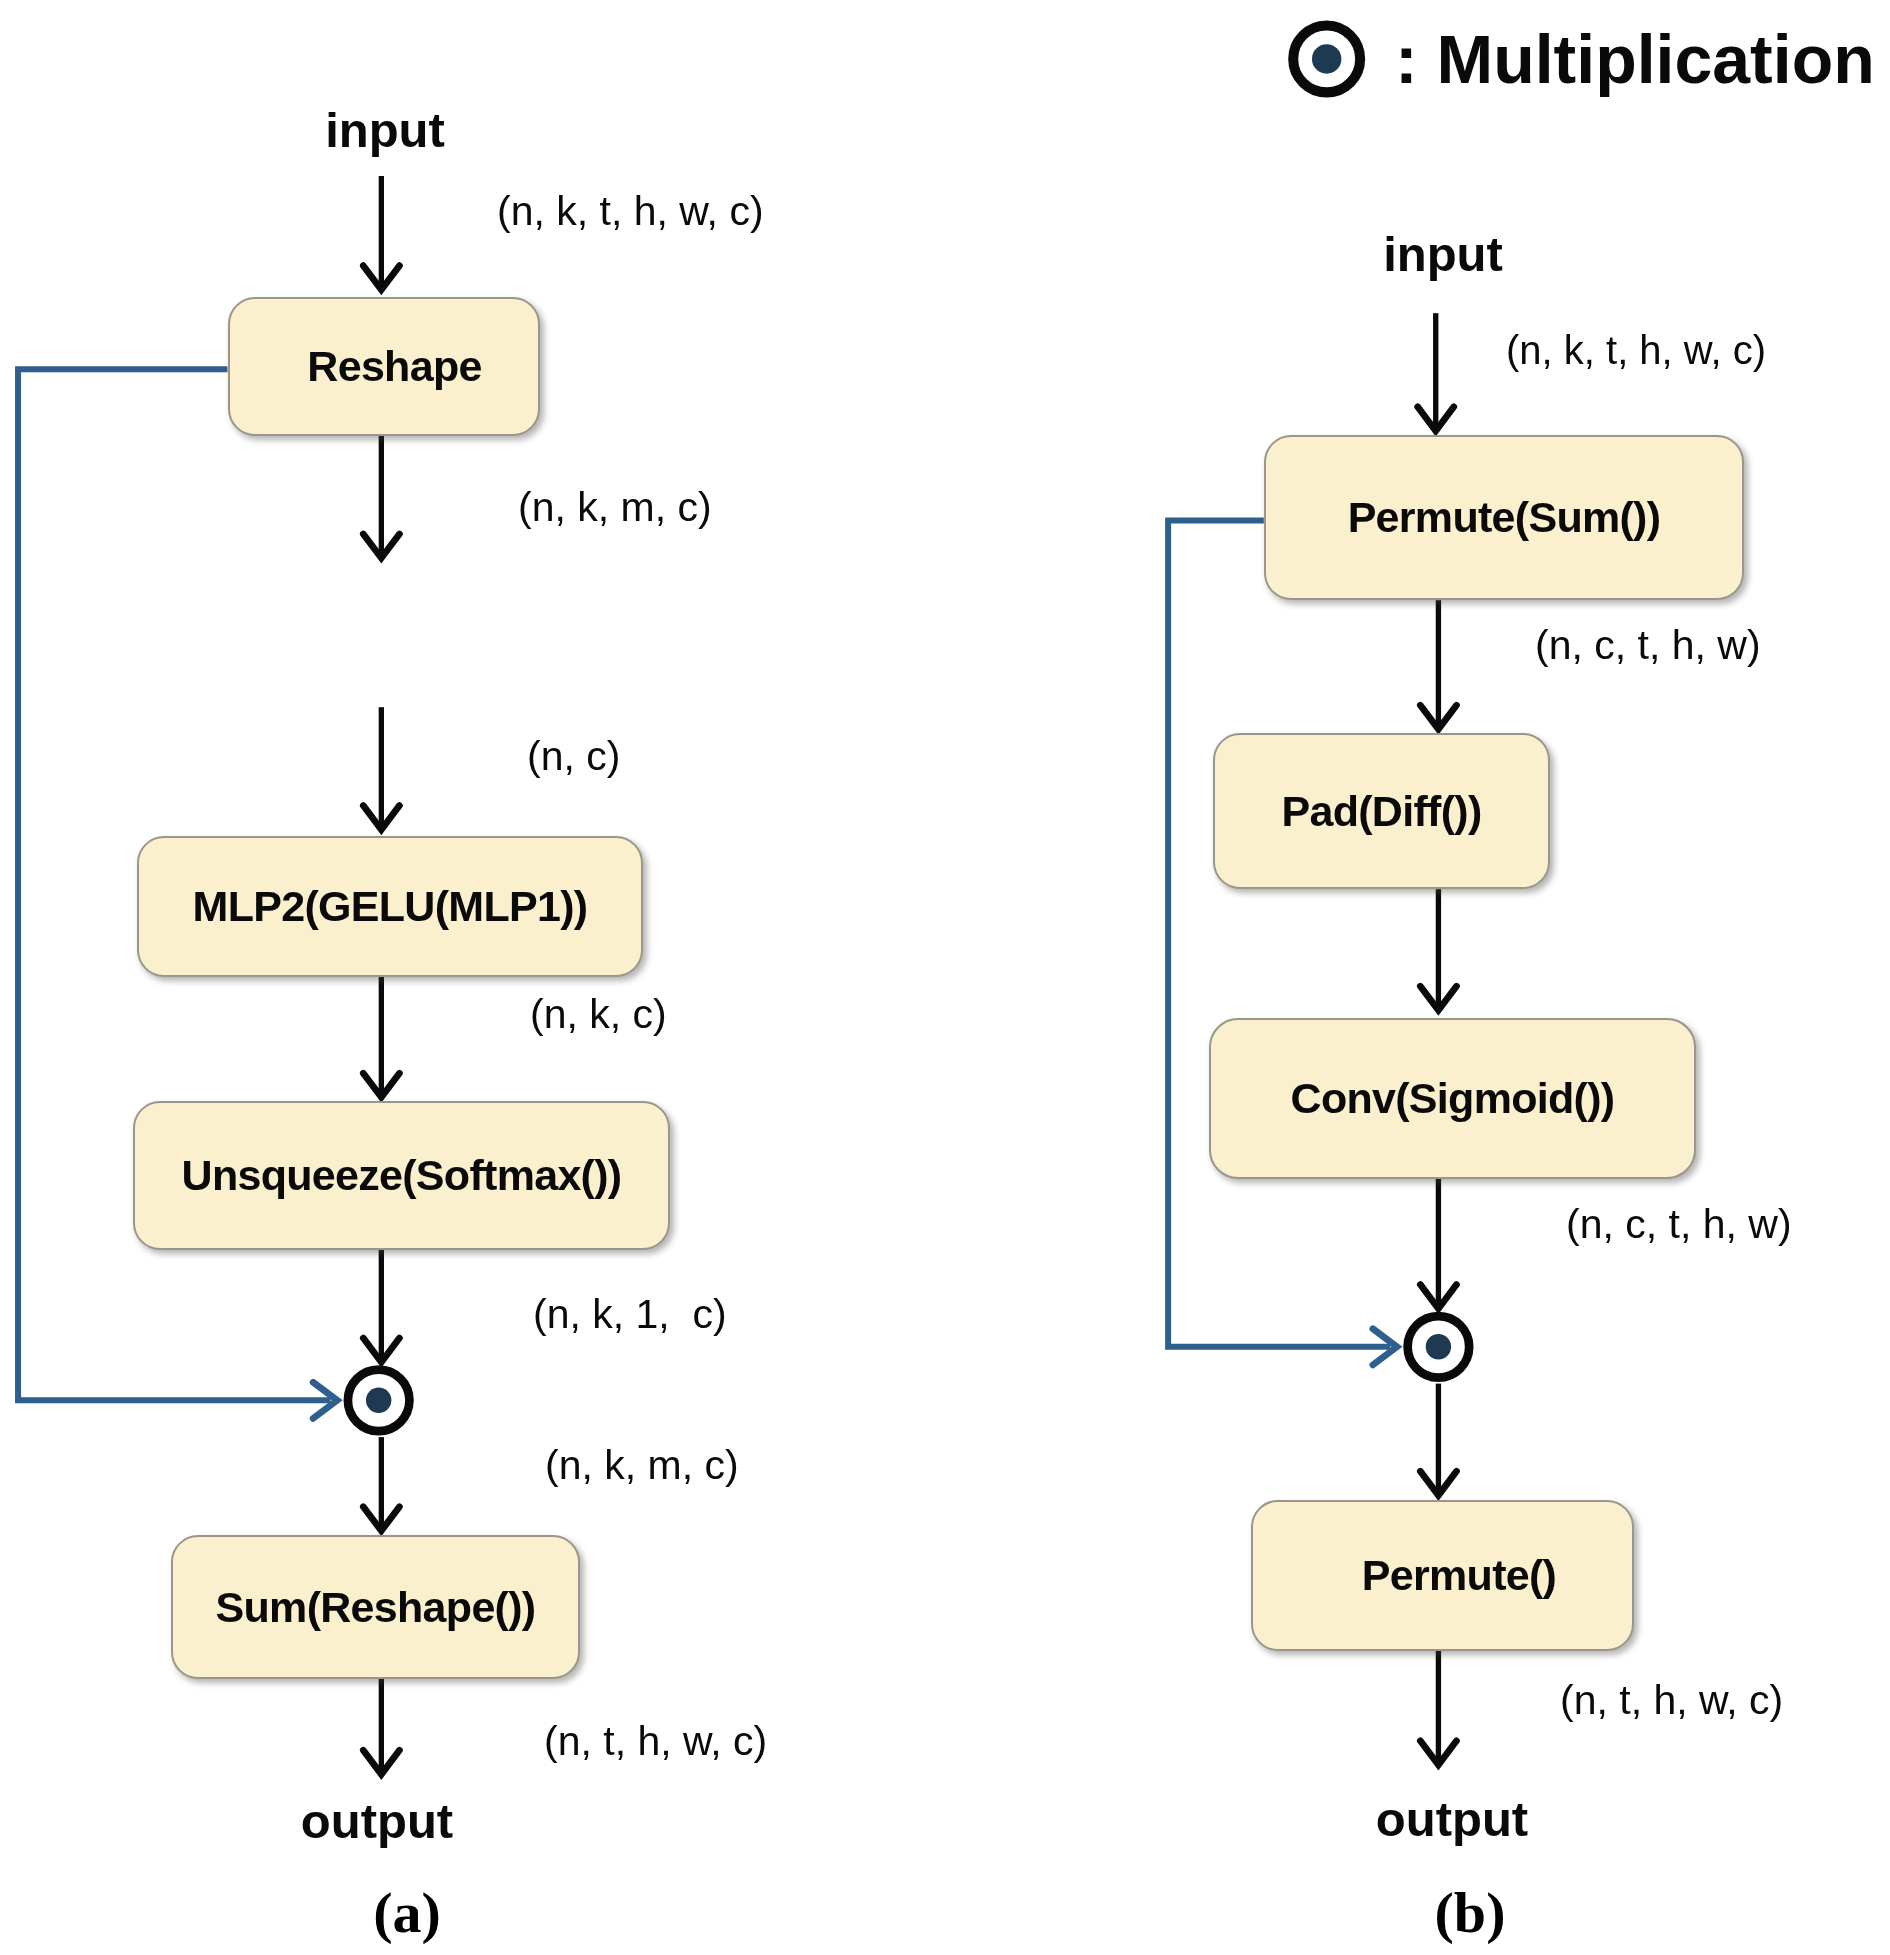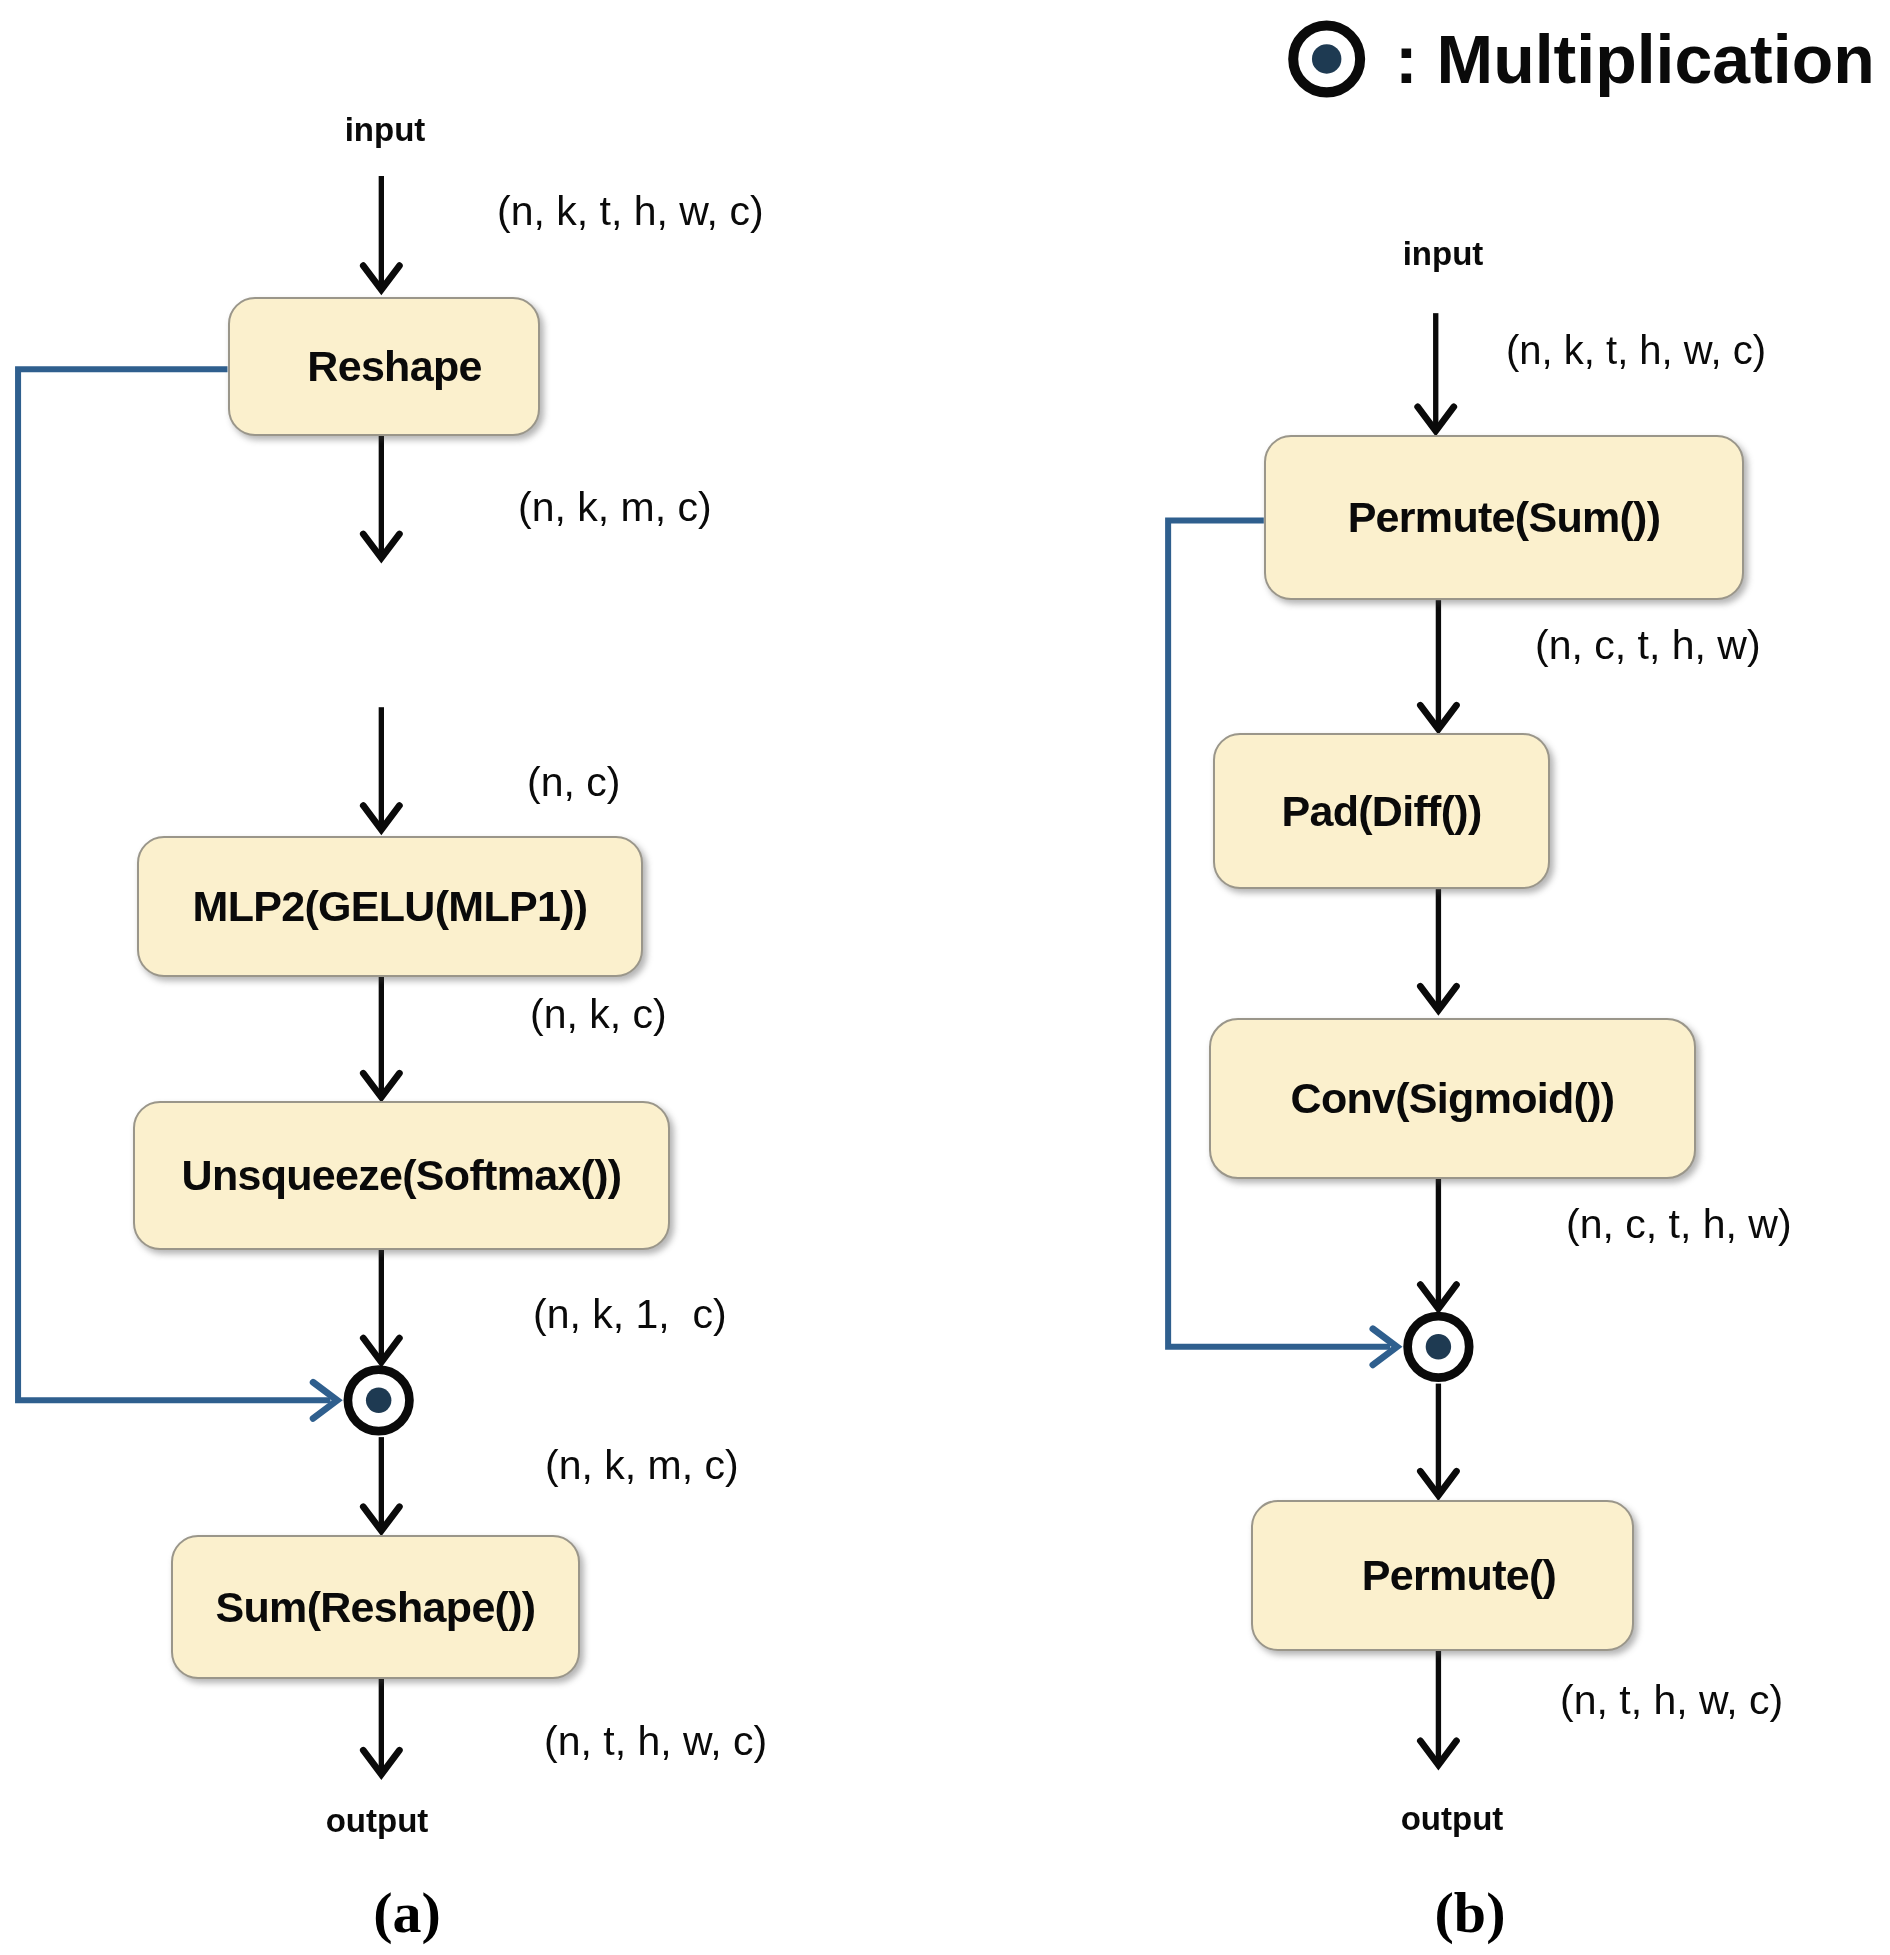--- a/index.html
+++ b/index.html
@@ -17,21 +17,21 @@
     border:2px solid #9a968a;
     border-radius:27px;
     box-shadow:3.3px 4px 6px rgba(70,70,70,0.40);
     display:flex;align-items:center;justify-content:center;
     font-weight:bold;font-size:43px;color:#0a0a0a;
     letter-spacing:-0.7px;
     box-sizing:border-box;
   }
   .io-label{
     position:absolute;
-    font-weight:bold;font-size:33px;color:#0a0a0a;
+    font-weight:bold;font-size:49px;color:#0a0a0a;
     transform:translate(-50%,-50%);
     white-space:nowrap;
   }
   .dim{
     position:absolute;
     font-size:41px;color:#0a0a0a;
     transform:translateY(-50%);
     white-space:pre;
     letter-spacing:0px;
   }
@@ -116,21 +116,21 @@
   </svg>
 
   <div class="io-label" style="left:385px;top:130px;">input</div>
   <div class="dim" style="left:497px;top:211px;">(n, k, t, h, w, c)</div>
 
   <div class="node" style="left:228px;top:297px;width:312px;height:139px;padding-left:21px;">
     <span>Reshape</span>
   </div>
   <div class="dim" style="left:518px;top:507px;">(n, k, m, c)</div>
 
-  <div class="dim" style="left:527px;top:756px;margin-top:26px;">(n, c)</div>
+  <div class="dim" style="left:527px;top:756px;">(n, c)</div>
 
   <div class="node" style="left:137px;top:836px;width:506px;height:141px;">
     <span>MLP2(GELU(MLP1))</span>
   </div>
   <div class="dim" style="left:530px;top:1014px;">(n, k, c)</div>
 
   <div class="node" style="left:133px;top:1101px;width:537px;height:149px;">
     <span>Unsqueeze(Softmax())</span>
   </div>
   <div class="dim" style="left:533px;top:1314px;">(n, k, 1,  c)</div>

